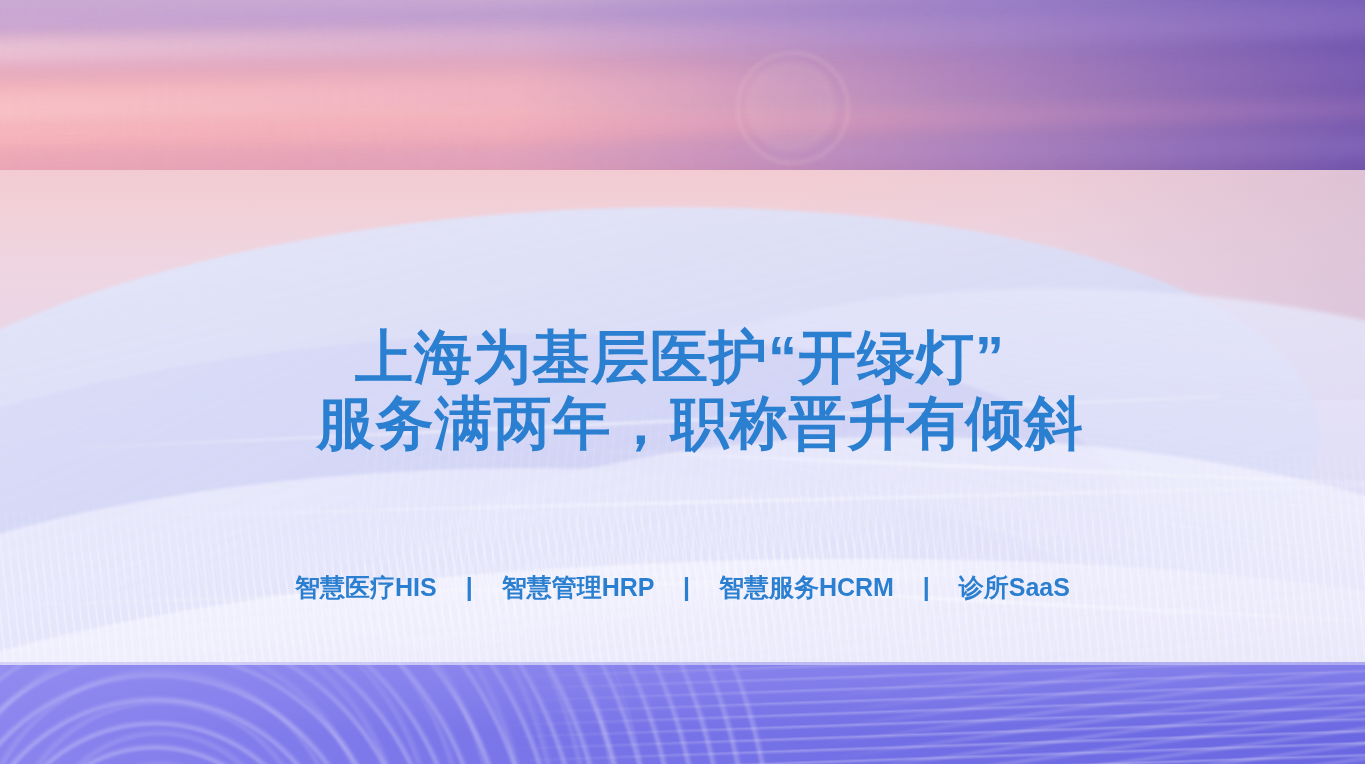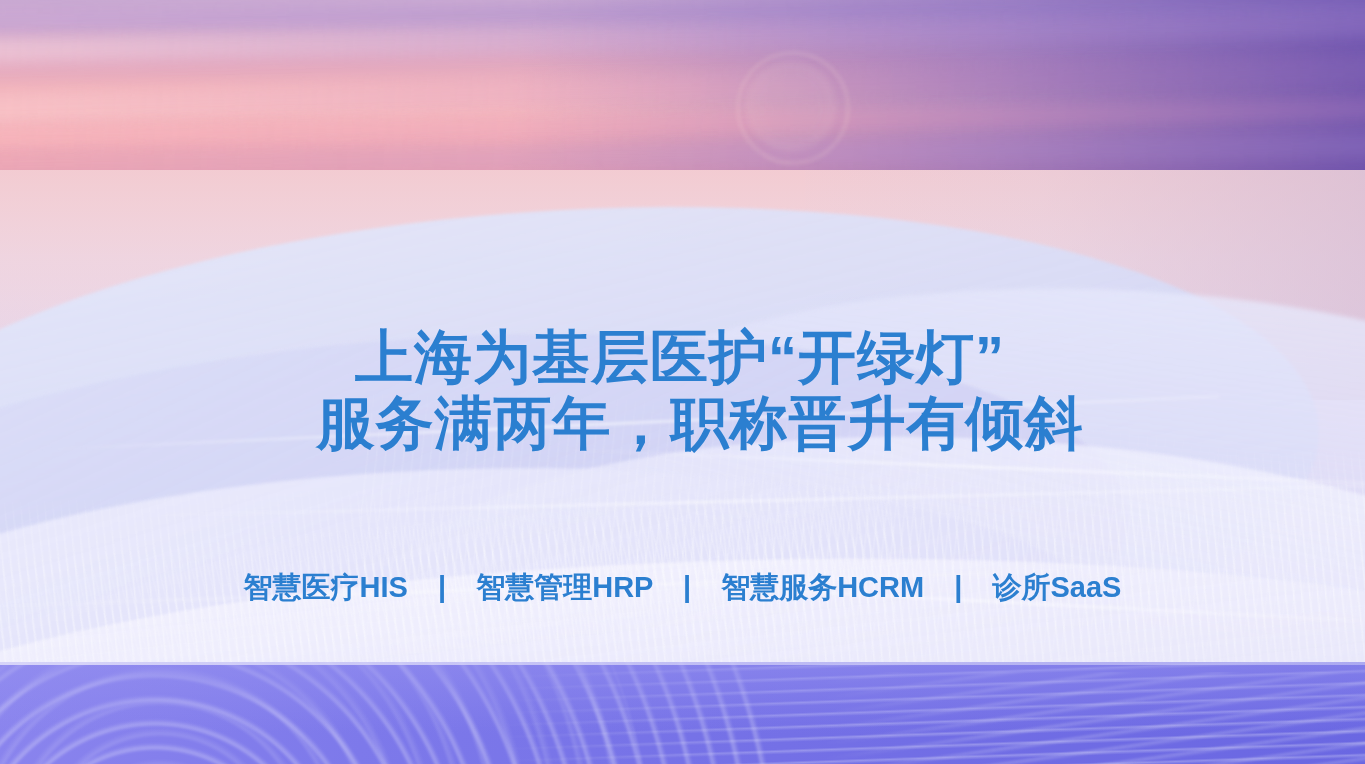--- a/index.html
+++ b/index.html
@@ -249,21 +249,21 @@
     letter-spacing:1px;
     white-space:nowrap;
   }
   .title .l2{display:block;margin-left:40px;}
   .tagline{
     position:absolute;left:0;top:570px;width:1365px;
     text-align:center;
     color:#2b7fd0;
     font-family:"Liberation Sans","DejaVu Sans",sans-serif;
     font-weight:bold;
-    font-size:29px;
+    font-size:25px;
     line-height:34px;
     white-space:nowrap;
   }
   .tagline .item{display:inline;}
   .tagline .sep{display:inline-block;padding:0 22px;}
 </style>
 </head>
 <body>
 
 <div id="poster">

